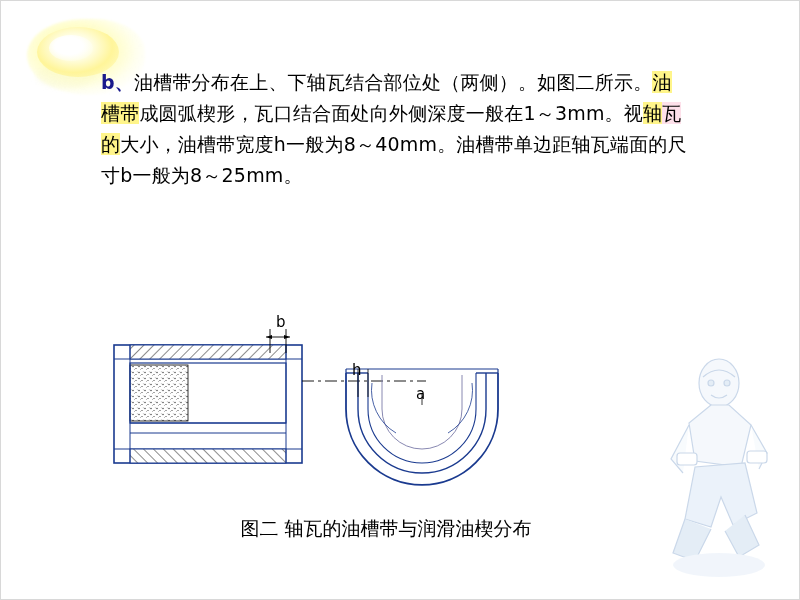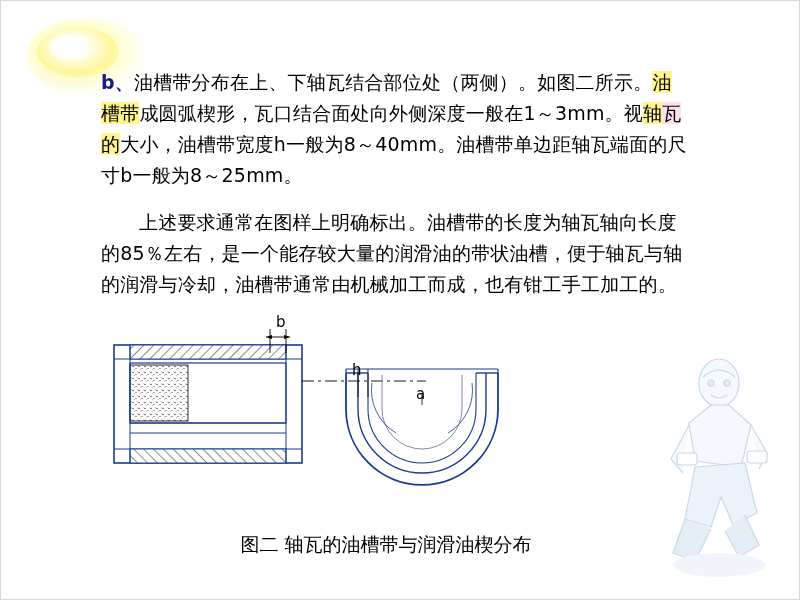--- a/index.html
+++ b/index.html
@@ -88,21 +88,21 @@
     left: 95px;
     top: 322px;
     width: 470px;
     height: 180px;
   }
   .figure svg { display: block; }
 
   .caption {
     position: absolute;
     left: 150px;
-    top: 531px;
+    top: 515px;
     width: 470px;
     text-align: center;
     font-size: 19px;
     color: #000000;
     font-family: "DejaVu Sans", "Liberation Sans", sans-serif;
   }
 
   
   .watermark {
     position: absolute;
@@ -125,23 +125,20 @@
     <div class="g2"></div>
     <div class="g3"></div>
   </div>
 
   <div class="text-block">
 
     <p class="para p1">
       <span class="hl-b">b、</span><span>油槽带分布在上、下轴瓦结合部位处（两侧）。如图二所示。</span><span class="hl-yellow">油槽带</span><span>成圆弧楔形，瓦口结合面处向外侧深度一般在1～3mm。</span><span>视</span><span class="hl-yellow">轴</span><span class="hl-pinkish">瓦</span><span class="hl-yellow">的</span><span>大小，油槽带宽度h一般为8～40mm。油槽带单边距轴瓦端面的尺寸b一般为8～25mm。</span>
     </p>
 
-    <p class="para p2">
-      <span>上述要求通常在图样上明确标出。油槽带的长度为轴瓦轴向长度的85％左右，是一个能存较大量的润滑油的带状油槽，便于轴瓦与轴的润滑与冷却，油槽带通常由机械加工而成，也有钳工手工加工的。</span>
-    </p>
 
   </div>
 
   <div class="figure">
     <svg width="470" height="180" viewBox="0 0 470 180" xmlns="http://www.w3.org/2000/svg">
       <defs>
         <pattern id="speckle" width="6" height="6" patternUnits="userSpaceOnUse">
           <rect width="6" height="6" fill="#ffffff"></rect>
           <circle cx="1" cy="1.5" r="0.7" fill="#333"></circle>
           <circle cx="4" cy="3.5" r="0.6" fill="#333"></circle>

